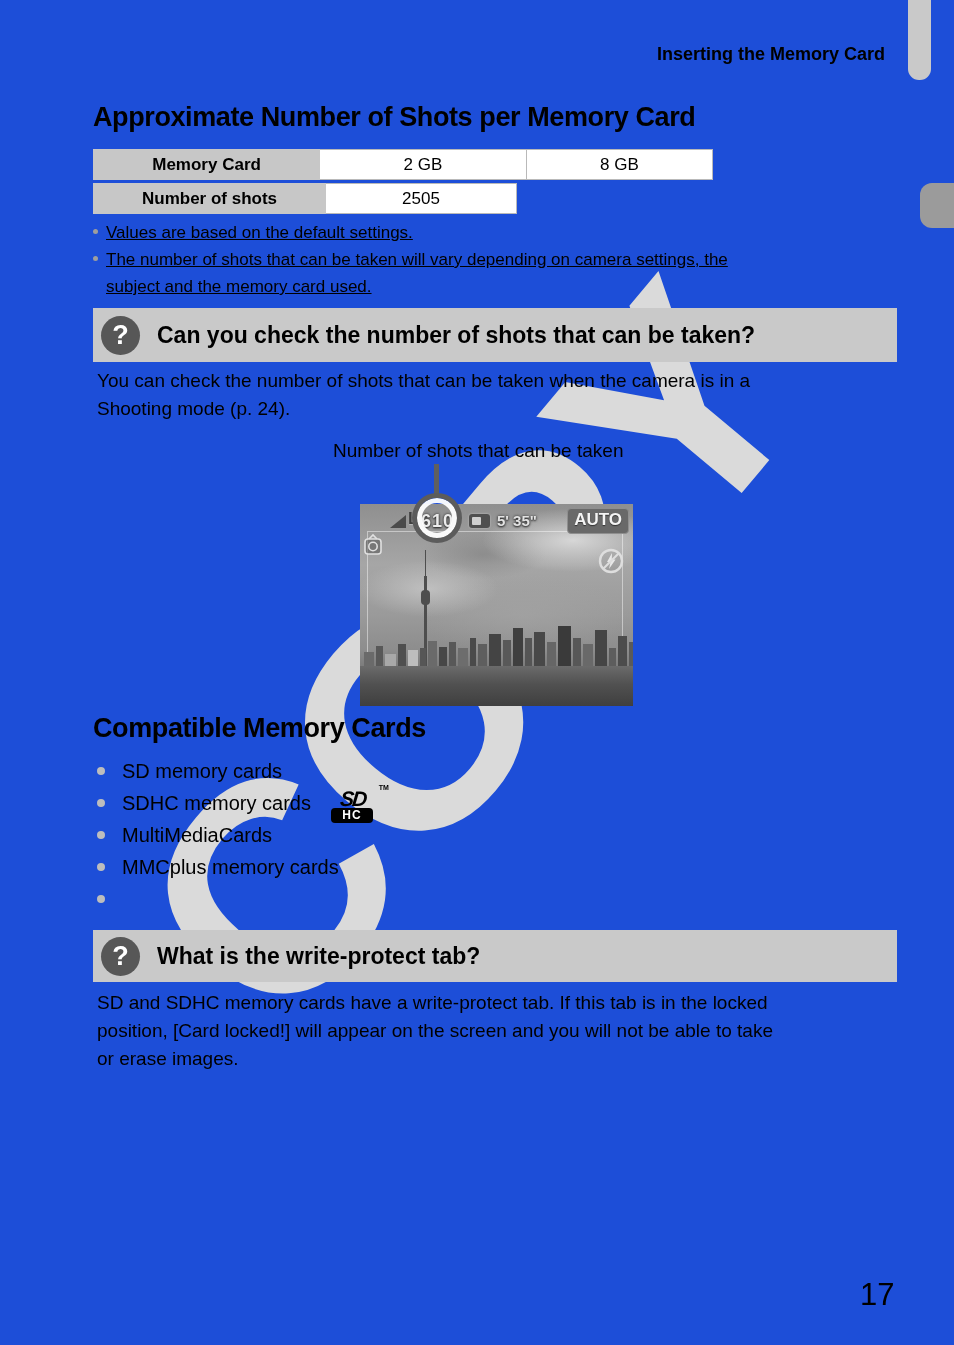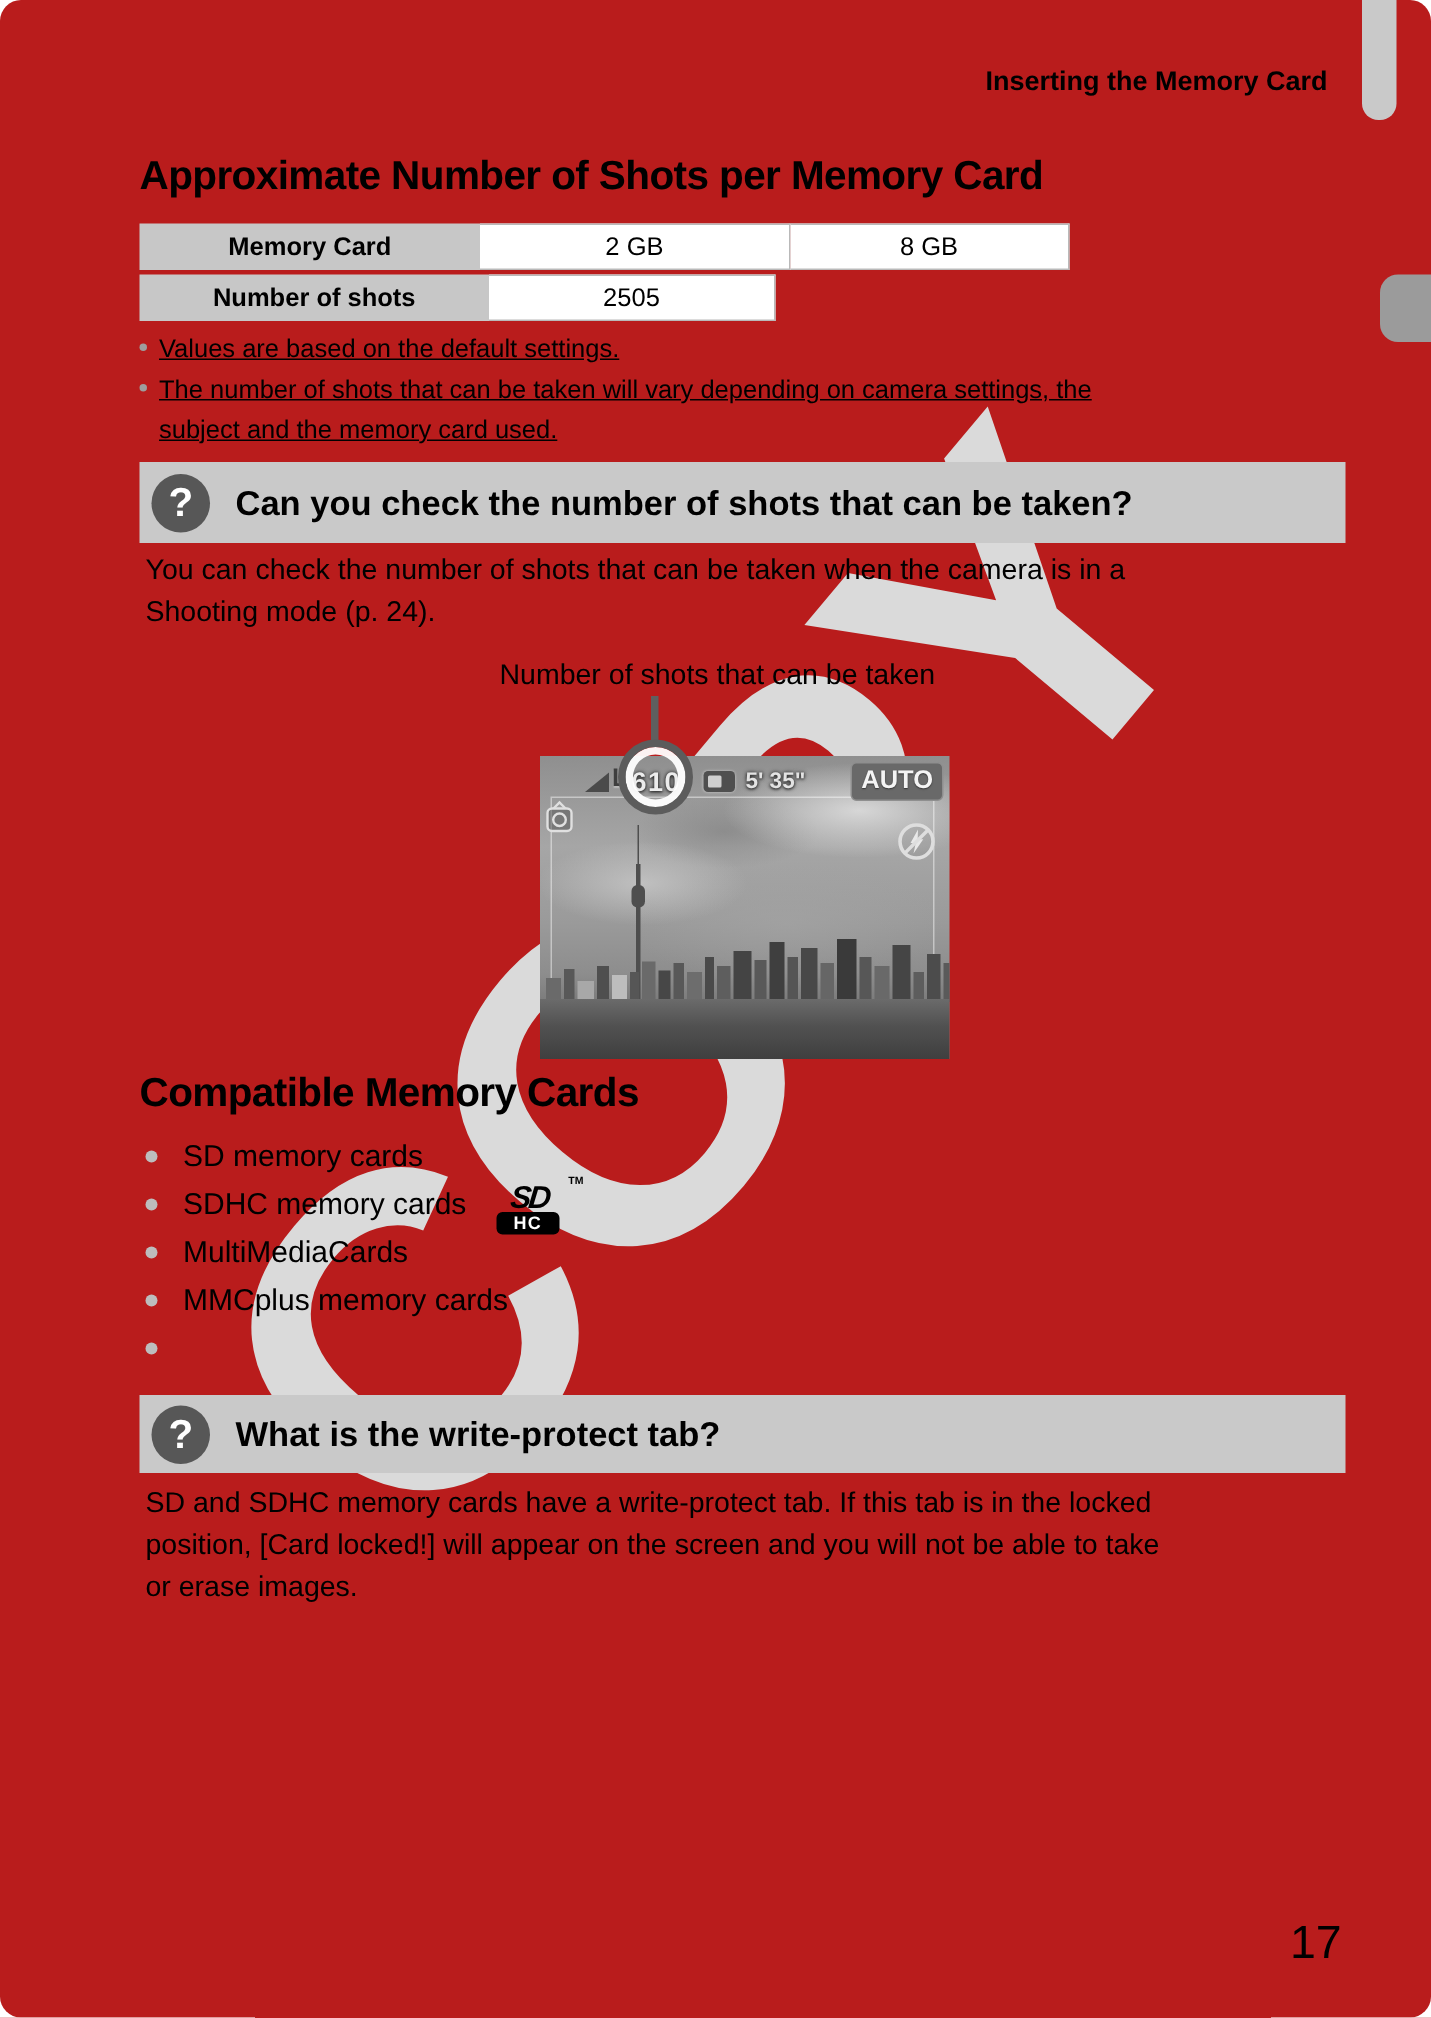--- a/index.html
+++ b/index.html
@@ -1,19 +1,19 @@
 <!DOCTYPE html>
 <html><head>
 <meta charset="utf-8">
 <style>
   * { margin:0; padding:0; box-sizing:border-box; }
   html,body { background:#ffffff; }
   .page {
-    position:relative; width:954px; height:1345px; background:#b91c1c;
-    font-family:"Liberation Sans", sans-serif; color:#000; overflow:hidden;border-radius:14px;
+    position:relative; width:954px; height:1345px; background:#1d4ed8;
+    font-family:"Liberation Sans", sans-serif; color:#000; overflow:hidden;
   }
   
   .header-title {
     position:absolute; top:44px; right:69px;
     font-size:18px; font-weight:bold; z-index:4;
   }
   .top-edge-tab {
     position:absolute; left:908px; top:0; width:23px; height:80px;
     background:#c9c9c9; border-radius:0 0 11px 11px; z-index:3;
   }

